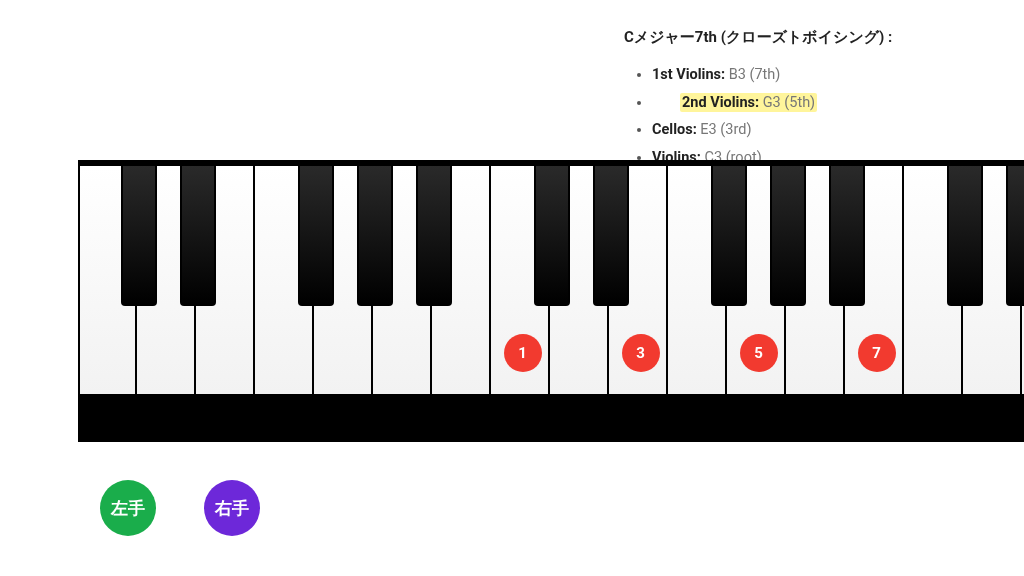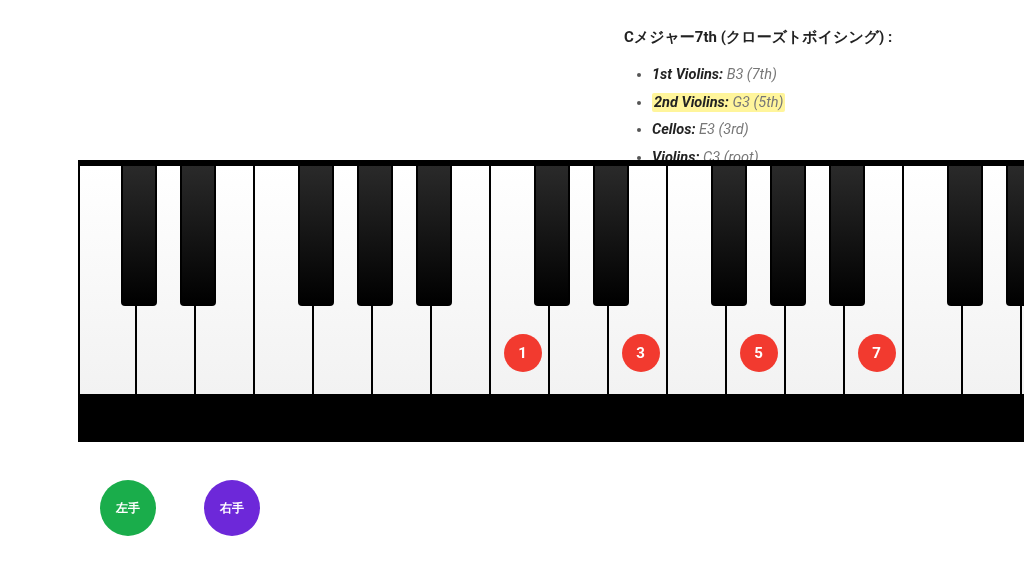--- a/index.html
+++ b/index.html
@@ -29,31 +29,31 @@
   }
   .voice-list {
     list-style: disc;
     padding-left: 28px;
     margin: 0;
   }
   .voice-list li {
     font-size: 14.5px;
     line-height: 1.9;
     color: #555;
-    font-style: italic;
   }
   .voice-list li .vname { font-weight: 700; color: #222; }
   .voice-list li.hl {
     display: list-item;
   }
   .voice-list li.hl .row {
     background: #fff59b;
     display: inline;
     padding: 1px 2px;
     border-radius: 2px;
+    margin-left: 28px;
   }
   .voice-list li.hl .vname { color: #222; }
   .voice-list li .note { color:#777; }
 
   
   .keyboard-zone {
     position: absolute;
     left: 78px;
     top: 160px;
     width: 946px; 
@@ -126,21 +126,21 @@
   }
   .legend .chip {
     width: 56px;
     height: 56px;
     border-radius: 50%;
     display: flex;
     align-items: center;
     justify-content: center;
     color: #fff;
     font-weight: 600;
-    font-size: 12px;
+    font-size: 17px;
   }
   .chip.green { background: #1aad4b; }
   .chip.red   { background: #6d28d9; }
 </style>
 </head>
 <body>
 
 <div class="info-panel">
   <div class="chord-title">Cメジャー7th (クローズトボイシング) :</div>
   <ul class="voice-list">

